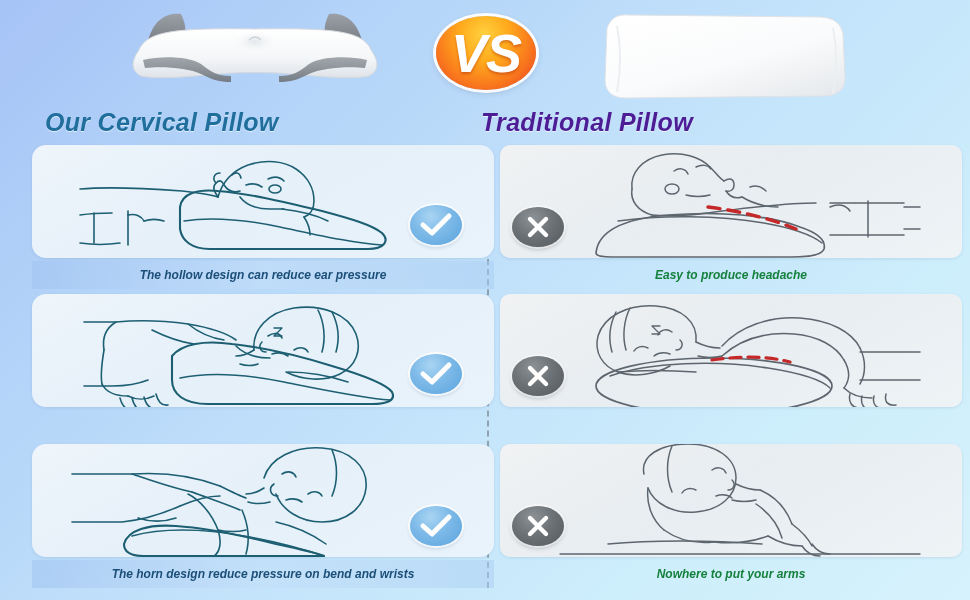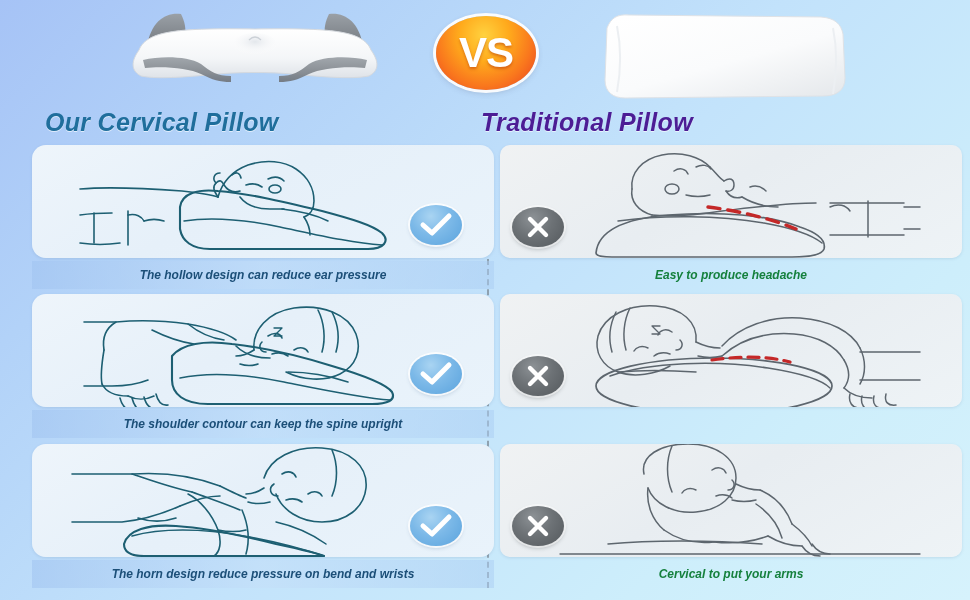--- a/index.html
+++ b/index.html
@@ -30,21 +30,21 @@
 
   
   .vs{position:absolute;left:436px;top:16px;width:100px;height:74px;}
   .vs .oval{
     position:absolute;inset:0;border-radius:50%;
     background:radial-gradient(ellipse at 48% 26%,#ffd23f 0%,#ffaa1c 34%,#f9761d 66%,#e63a22 100%);
     box-shadow:0 0 0 3px rgba(255,255,255,.92),0 2px 7px rgba(60,60,90,.3);
   }
   .vs .txt{
     position:absolute;inset:0;display:flex;align-items:center;justify-content:center;
-    font-size:42px;font-weight:bold;color:#fff;
+    font-size:54px;font-weight:bold;font-style:italic;color:#fff;
     letter-spacing:-1px;
     text-shadow:0 2px 3px rgba(170,40,10,.45);
   }
 
   
   .row{position:absolute;left:0;width:970px;height:146px;}
   .row1{top:145px;} .row2{top:294px;} .row3{top:444px;}
 
   .panel{
     position:absolute;top:0;width:462px;height:113px;
@@ -335,21 +335,20 @@
         <path d="M212 66 C240 62 268 62 290 68" fill="none" stroke="#c42828" stroke-width="3.2" stroke-dasharray="11 7" stroke-linecap="round"></path>
       </svg>
       <div class="badge no" style="left:12px;top:62px;">
         <div class="oval"></div>
         <svg width="52" height="40" viewBox="0 0 52 40">
           <path d="M18 12 L34 28 M34 12 L18 28" fill="none" stroke="#ffffff" stroke-width="4.4" stroke-linecap="round"></path>
         </svg>
       </div>
     </div>
 
-    <div class="caption left">The shoulder contour can keep the spine upright</div>
   </div>
 
   <div class="row row3">
 
     <div class="panel left">
       <svg width="462" height="113" viewBox="0 0 462 113">
         <g fill="none" stroke="#1d5f72" stroke-width="1.6" stroke-linecap="round" stroke-linejoin="round">
 
           <path d="M232 34 C238 14 262 2 290 4 C318 6 336 22 334 44
                    C332 64 314 78 290 78 C268 78 250 66 244 50"></path>
@@ -423,16 +422,16 @@
       </svg>
       <div class="badge no" style="left:12px;top:62px;">
         <div class="oval"></div>
         <svg width="52" height="40" viewBox="0 0 52 40">
           <path d="M18 12 L34 28 M34 12 L18 28" fill="none" stroke="#ffffff" stroke-width="4.4" stroke-linecap="round"></path>
         </svg>
       </div>
     </div>
 
     <div class="caption left">The horn design reduce pressure on bend and wrists</div>
-    <div class="caption right">Cervical to put your arms</div>
+    <div class="caption right">Nowhere to put your arms</div>
   </div>
 
 </div>
 
 </body></html>

